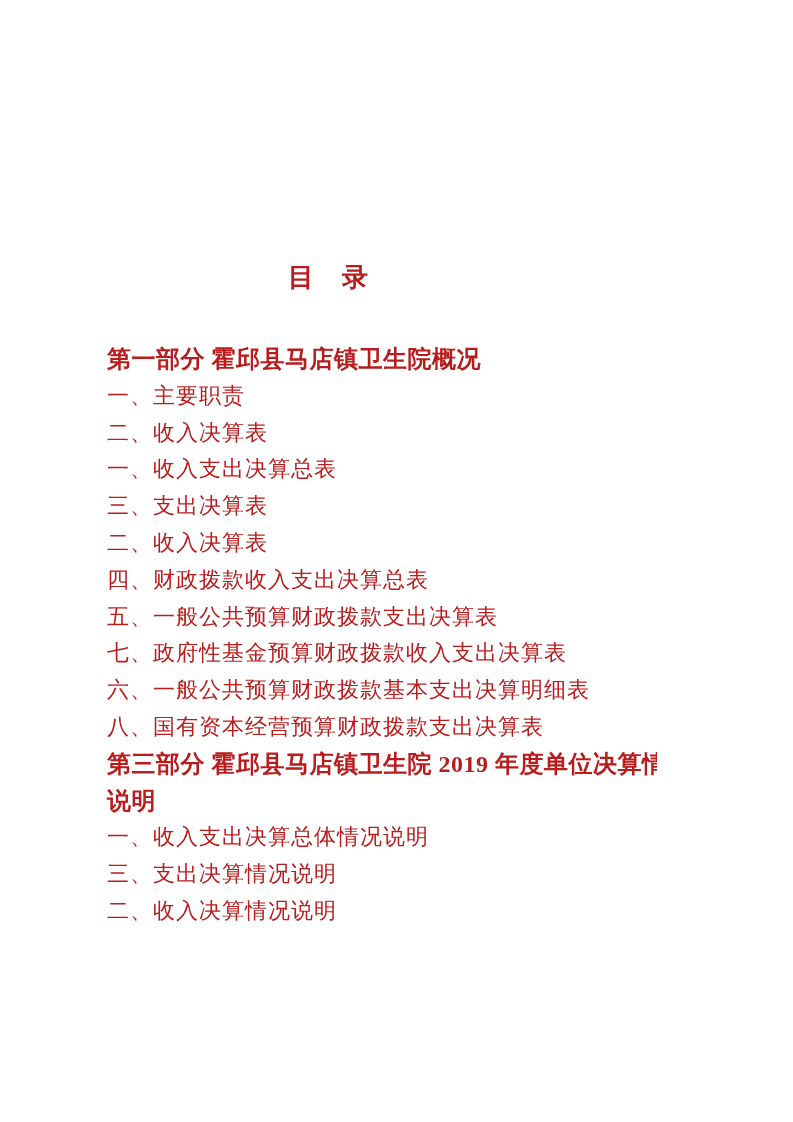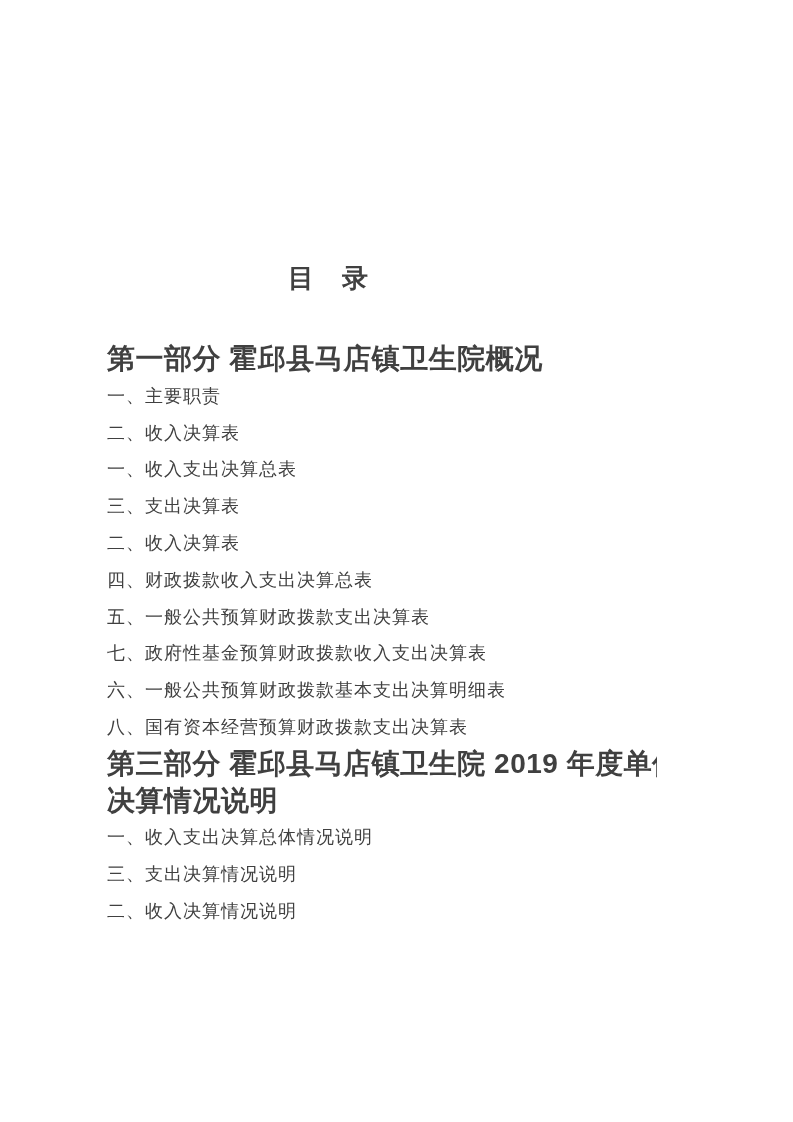--- a/index.html
+++ b/index.html
@@ -2,22 +2,22 @@
 <html><head>
   <meta charset="utf-8">
   <style>
     * { margin: 0; padding: 0; box-sizing: border-box; }
     html, body { background: #ffffff; }
     .page {
       position: relative;
       width: 657px;
       height: 1122px;
       background: #ffffff;
-      color: #404040;
-      font-family: Liberation Sans, sans-serif;
+      color: #b91c1c;
+      font-family: Liberation Serif, serif;
       overflow: hidden;
     }
     .doc-title {
       position: absolute;
       top: 261px;
       left: 0;
       width: 100%;
       text-align: center;
       font-size: 26px;
       line-height: 34px;
@@ -25,28 +25,28 @@
       letter-spacing: 1px;
       white-space: pre;
     }
     .toc {
       position: absolute;
       left: 107px;
       top: 341px;
       width: 600px;
     }
     .toc-line {
-      font-size: 18px;
+      font-size: 22px;
       line-height: 36.8px;
       letter-spacing: 1px;
       font-weight: 400;
       white-space: normal;
     }
     .toc-heading {
-      font-size: 28px;
+      font-size: 24px;
       font-weight: 700;
       letter-spacing: 0.5px;
     }
     .page-number {
       position: absolute;
       top: 990px;
       left: 652px;
       width: 48px;
       text-align: center;
       font-size: 21px;

